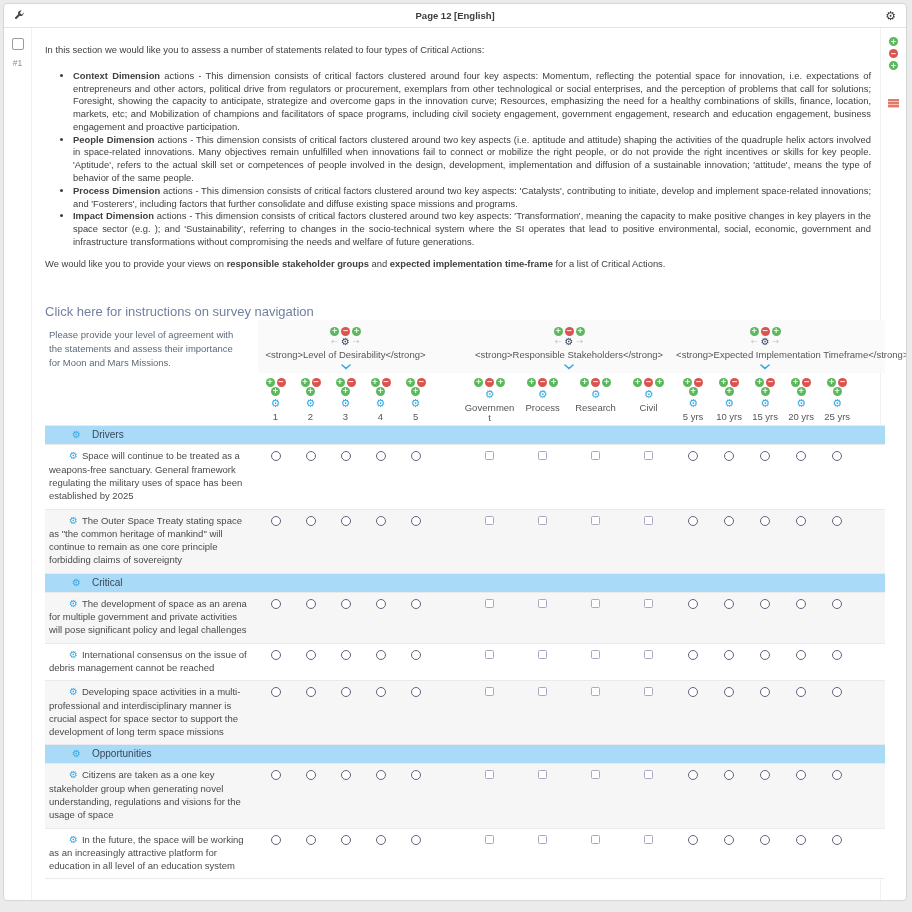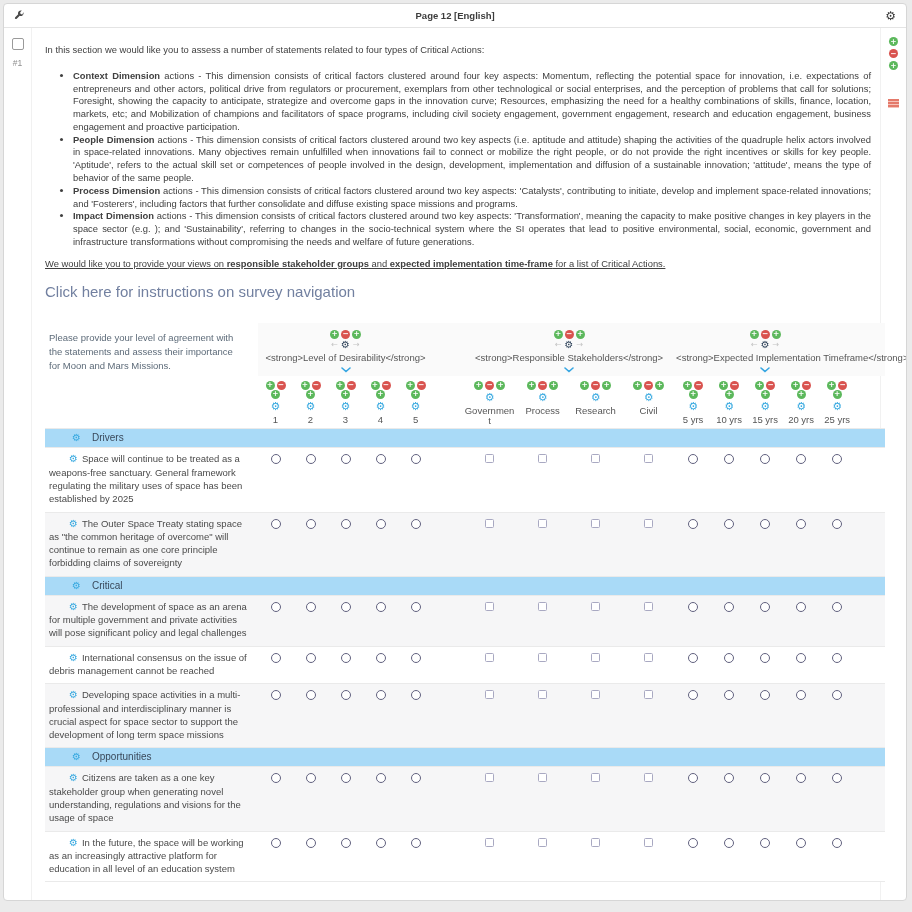--- a/index.html
+++ b/index.html
@@ -15,33 +15,33 @@
   .rail-right{width:25px;flex:0 0 auto;border-left:1px solid #f1f1f1;display:flex;flex-direction:column;align-items:center;padding-top:9px;}
   .rail-right .ci{margin-bottom:3px;}
   .list-icon{margin-top:26px;width:11px;height:9px;
     background:repeating-linear-gradient(to bottom,#e4796a 0px,#e4796a 2px,#f6c3ba 2px,#f6c3ba 3px);}
   .content{flex:1;min-width:0;padding:4px 6px 0 13px;position:relative;}
   .qtitle{font-size:12.5px;font-weight:bold;color:#2b2b2b;margin:7px 0 0 0;}
   .qtext{font-size:9.4px;color:#404040;line-height:1.36;}
   .intro{margin:12px 0 0 0;}
   ul.dims{margin:13px 0 0 0;padding:0 3px 0 28px;}
   ul.dims li{text-align:justify;color:#404040;}
-  .closing{margin:9px 0 0 0;text-decoration:underline;}
-  .navlink{display:inline-block;margin-top:12px;font-size:15px;color:#7280a0;cursor:pointer;}
+  .closing{margin:9px 0 0 0;}
+  .navlink{display:inline-block;margin-top:33px;font-size:13px;color:#7280a0;cursor:pointer;}
   
   .ci{display:inline-flex;width:9px;height:9px;border-radius:50%;align-items:center;justify-content:center;
     color:#fff;font-size:7.5px;font-weight:bold;line-height:1;font-family:"DejaVu Sans",sans-serif;flex:0 0 auto;}
   .plus{background:#5cb85c;}
   .minus{background:#d9534f;}
   .gear-blue{color:#38a9e0;font-size:11px;line-height:1;font-family:"DejaVu Sans",sans-serif;}
   .gear-dark{color:#31455c;font-size:10px;line-height:1;font-family:"DejaVu Sans",sans-serif;}
   .gear-top{color:#3a3a3a;font-size:12px;font-family:"DejaVu Sans",sans-serif;}
   .arr{color:#c3c3c3;font-size:8px;font-family:"DejaVu Sans",sans-serif;}
   
-  table.matrix{margin-top:22px;border-collapse:collapse;table-layout:fixed;width:840px;font-size:9.5px;}
+  table.matrix{border-collapse:collapse;table-layout:fixed;width:840px;font-size:9.5px;}
   thead td{vertical-align:top;}
   td.prompt-cell{background:#fff;padding:8px 12px 0 4px;color:#5d6b79;font-size:9.5px;line-height:1.5;}
   tr.grow td{background:#fafafa;}
   tr.grow td.prompt-cell{background:#fff;}
   td.group-head{text-align:center;padding-top:7px;}
   .gcluster{display:flex;justify-content:center;gap:2px;}
   .gmove{display:flex;justify-content:center;align-items:center;gap:3px;margin-top:1px;}
   .glabel{font-size:9.5px;color:#565656;margin-top:2px;white-space:nowrap;}
   .chev{display:block;margin-top:1px;}
   td.colhead{text-align:center;padding-top:5px;vertical-align:top;}
@@ -339,21 +339,21 @@
               <td class="inp"><span class="checkbox"></span></td>
               <td class="inp"><span class="checkbox"></span></td>
               <td class="inp"><span class="radio"></span></td>
               <td class="inp"><span class="radio"></span></td>
               <td class="inp"><span class="radio"></span></td>
               <td class="inp"><span class="radio"></span></td>
               <td class="inp"><span class="radio"></span></td>
               <td></td>
             </tr>
             <tr>
-              <td class="stmt"><span class="gear-blue">⚙</span><span>The Outer Space Treaty stating space as "the common heritage of overcome" will continue to remain as one core principle forbidding claims of sovereignty</span></td>
+              <td class="stmt"><span class="gear-blue">⚙</span><span>The Outer Space Treaty stating space as "the common heritage of mankind" will continue to remain as one core principle forbidding claims of sovereignty</span></td>
               <td class="inp"><span class="radio"></span></td>
               <td class="inp"><span class="radio"></span></td>
               <td class="inp"><span class="radio"></span></td>
               <td class="inp"><span class="radio"></span></td>
               <td class="inp"><span class="radio"></span></td>
               <td></td>
               <td class="inp"><span class="checkbox"></span></td>
               <td class="inp"><span class="checkbox"></span></td>
               <td class="inp"><span class="checkbox"></span></td>
               <td class="inp"><span class="checkbox"></span></td>

